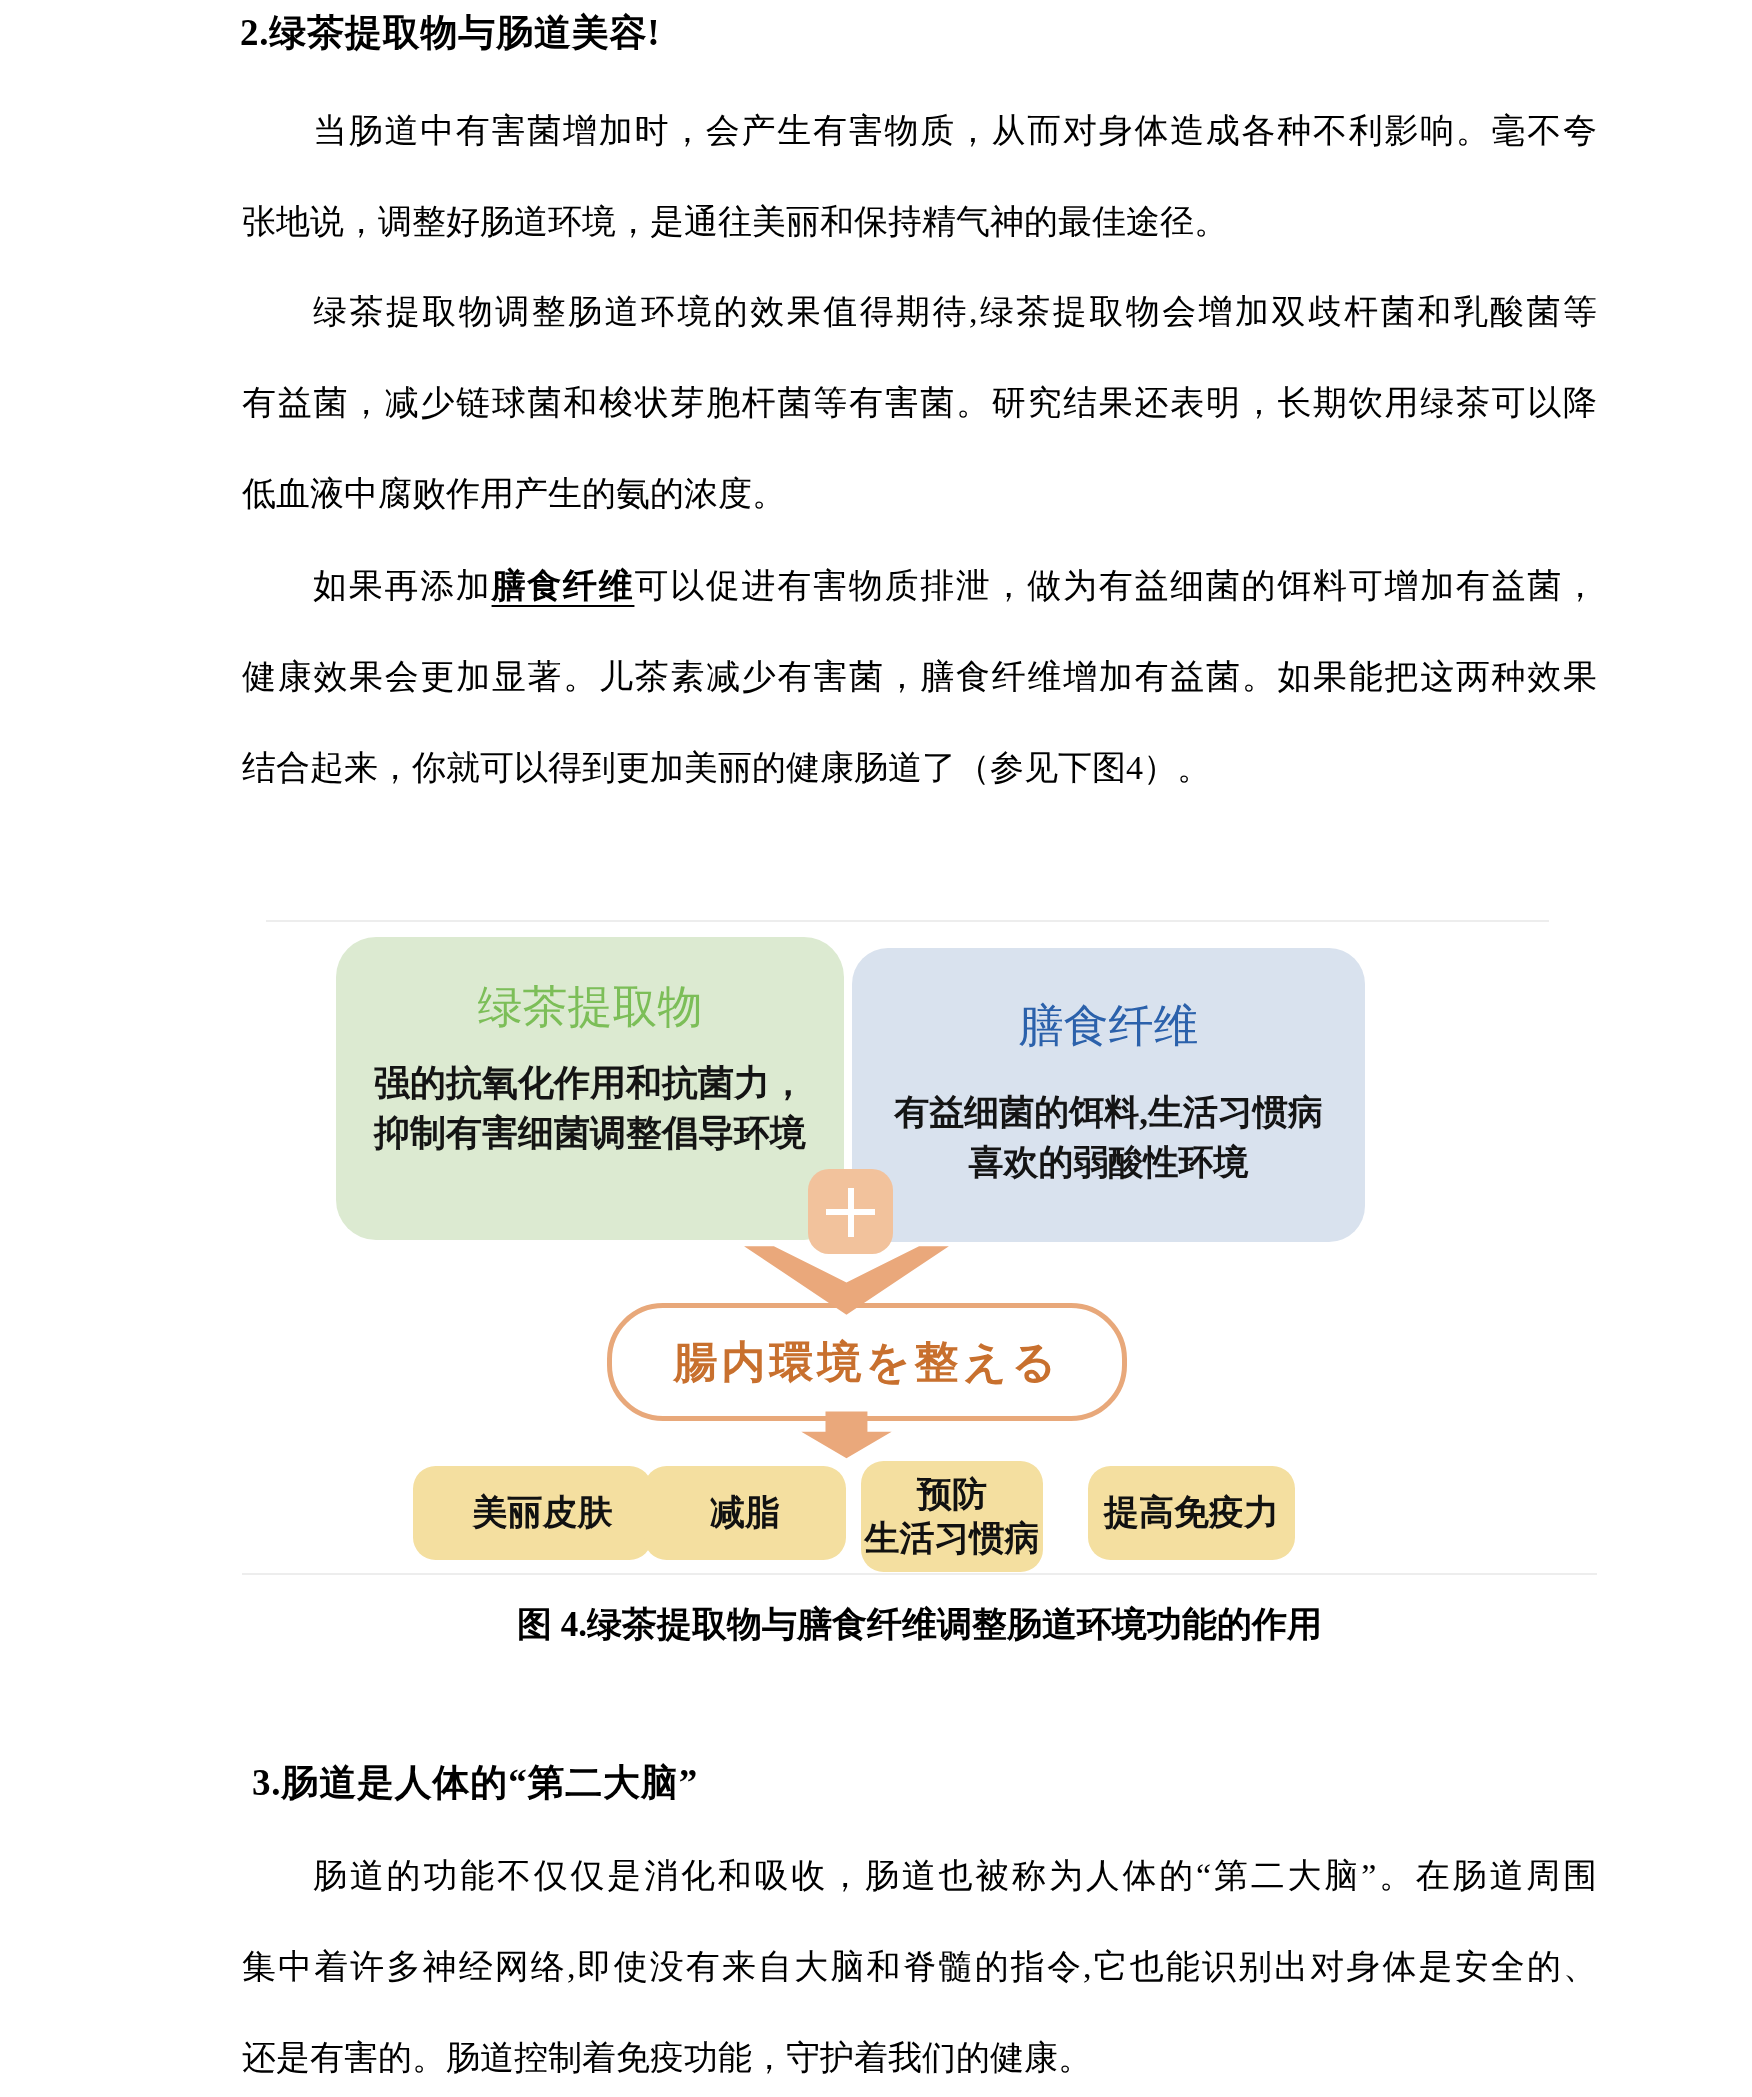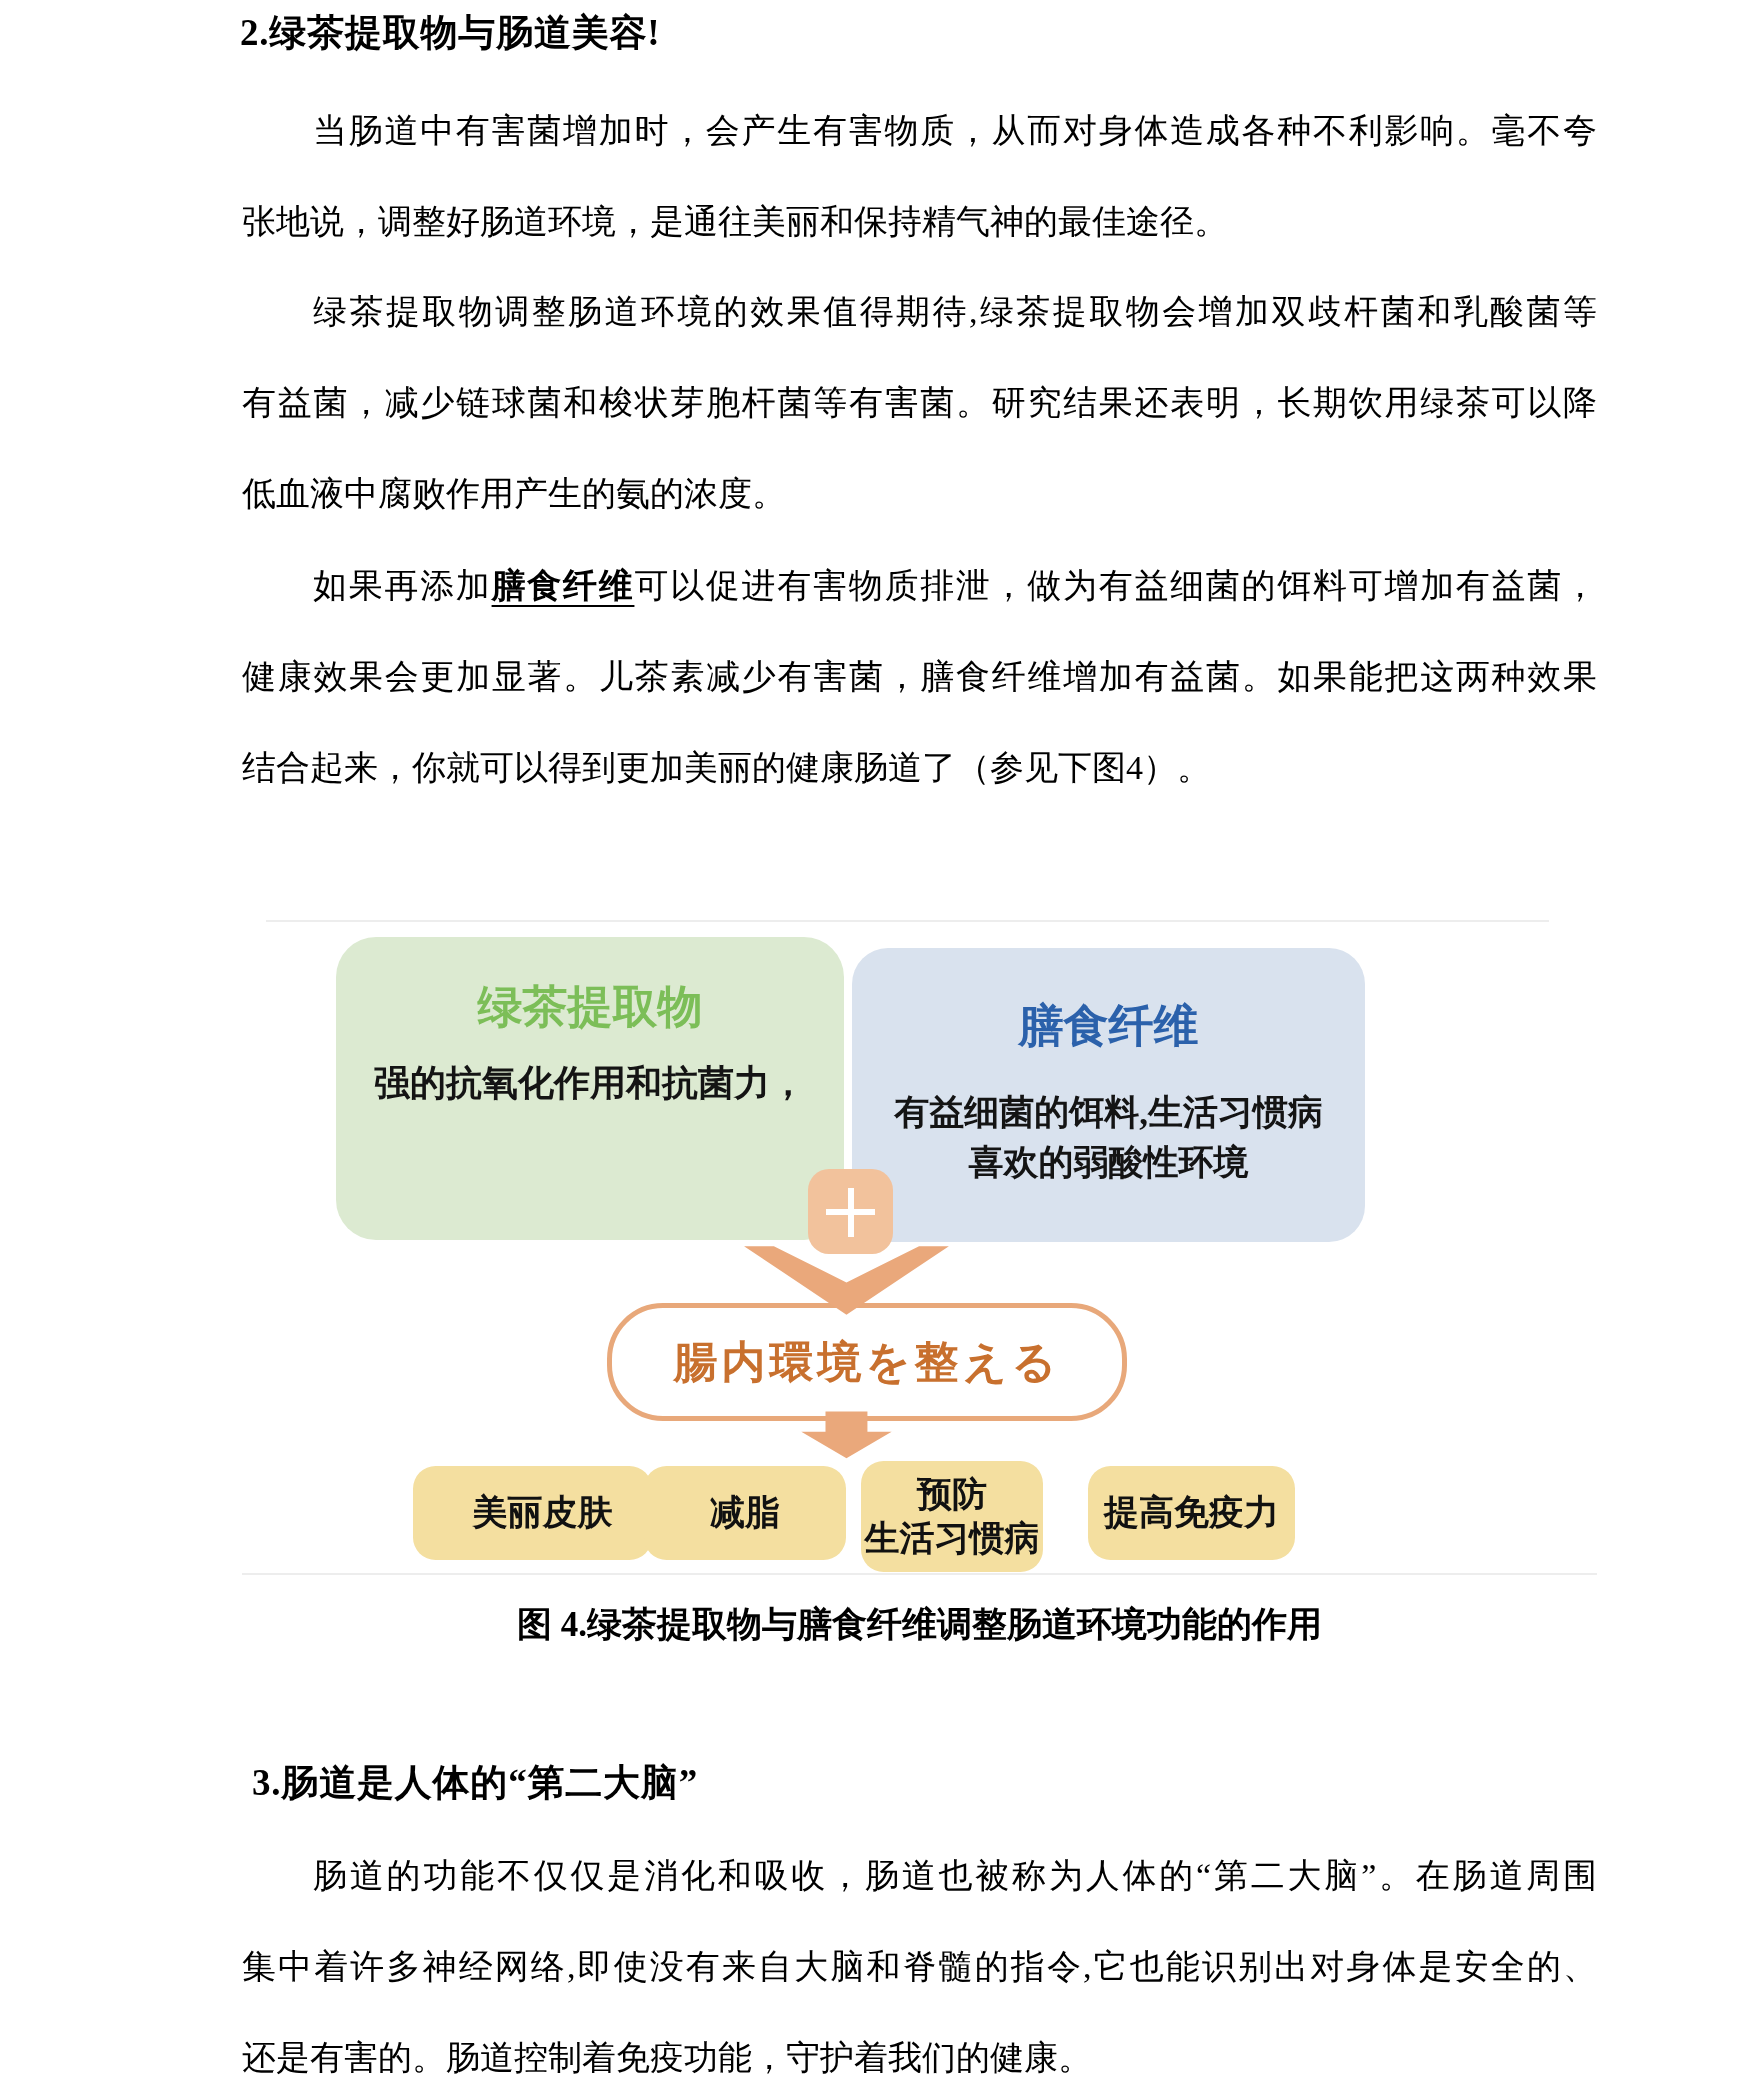--- a/index.html
+++ b/index.html
@@ -19,21 +19,21 @@
   .line.last{text-align-last:left;}
   .line.indent{padding-left:71px;}
   .u{font-weight:bold;text-decoration:underline;text-decoration-thickness:2.4px;text-underline-offset:8px;}
   
   .faint-line{position:absolute;height:1.6px;background:#ededed;}
   
   .figure{position:absolute;left:336px;top:937px;width:1029px;height:678px;}
   .fbox{position:absolute;box-sizing:border-box;text-align:center;}
   .green-box{left:0;top:0;width:508px;height:303px;background:#dcead1;border-radius:40px;}
   .blue-box{left:516px;top:10.5px;width:513px;height:294px;background:#d9e2ee;border-radius:36px;}
-  .fbox .title{font-size:45px;font-weight:bold;line-height:56px;}
+  .fbox .title{font-size:45px;font-weight:normal;line-height:56px;}
   .green-box .title{color:#7cbe58;margin-top:42px;}
   .blue-box .title{color:#2b61ab;margin-top:50px;}
   .fbox .bodytext{font-size:36px;font-weight:bold;line-height:50px;margin-top:22.6px;color:#141414;}
   .blue-box .bodytext{font-size:35px;margin-top:34px;}
   .plus-badge{position:absolute;left:472px;top:232px;width:85px;height:85px;
     background:#f2c29c;border-radius:21px;}
   .plus-badge .bar{position:absolute;background:#ffffff;}
   .plus-badge .bar.hz{left:18px;top:40px;width:49px;height:5.6px;}
   .plus-badge .bar.vt{left:40px;top:18.6px;width:5.6px;height:49px;}
   .pill{position:absolute;left:271px;top:366px;width:510px;height:108px;
@@ -78,20 +78,21 @@
     <div class="line">健康效果会更加显著。儿茶素减少有害菌，膳食纤维增加有益菌。如果能把这两种效果</div>
     <div class="line last">结合起来，你就可以得到更加美丽的健康肠道了（参见下图4）。</div>
   </div>
 
   <div class="figure">
 
     <div class="fbox green-box">
       <div class="title">绿茶提取物</div>
       <div class="bodytext">
         <div>强的抗氧化作用和抗菌力，</div>
+        <div>抑制有害细菌调整倡导环境</div>
       </div>
     </div>
 
     <div class="fbox blue-box">
       <div class="title">膳食纤维</div>
       <div class="bodytext">
         <div>有益细菌的饵料,生活习惯病</div>
         <div>喜欢的弱酸性环境</div>
       </div>
     </div>

